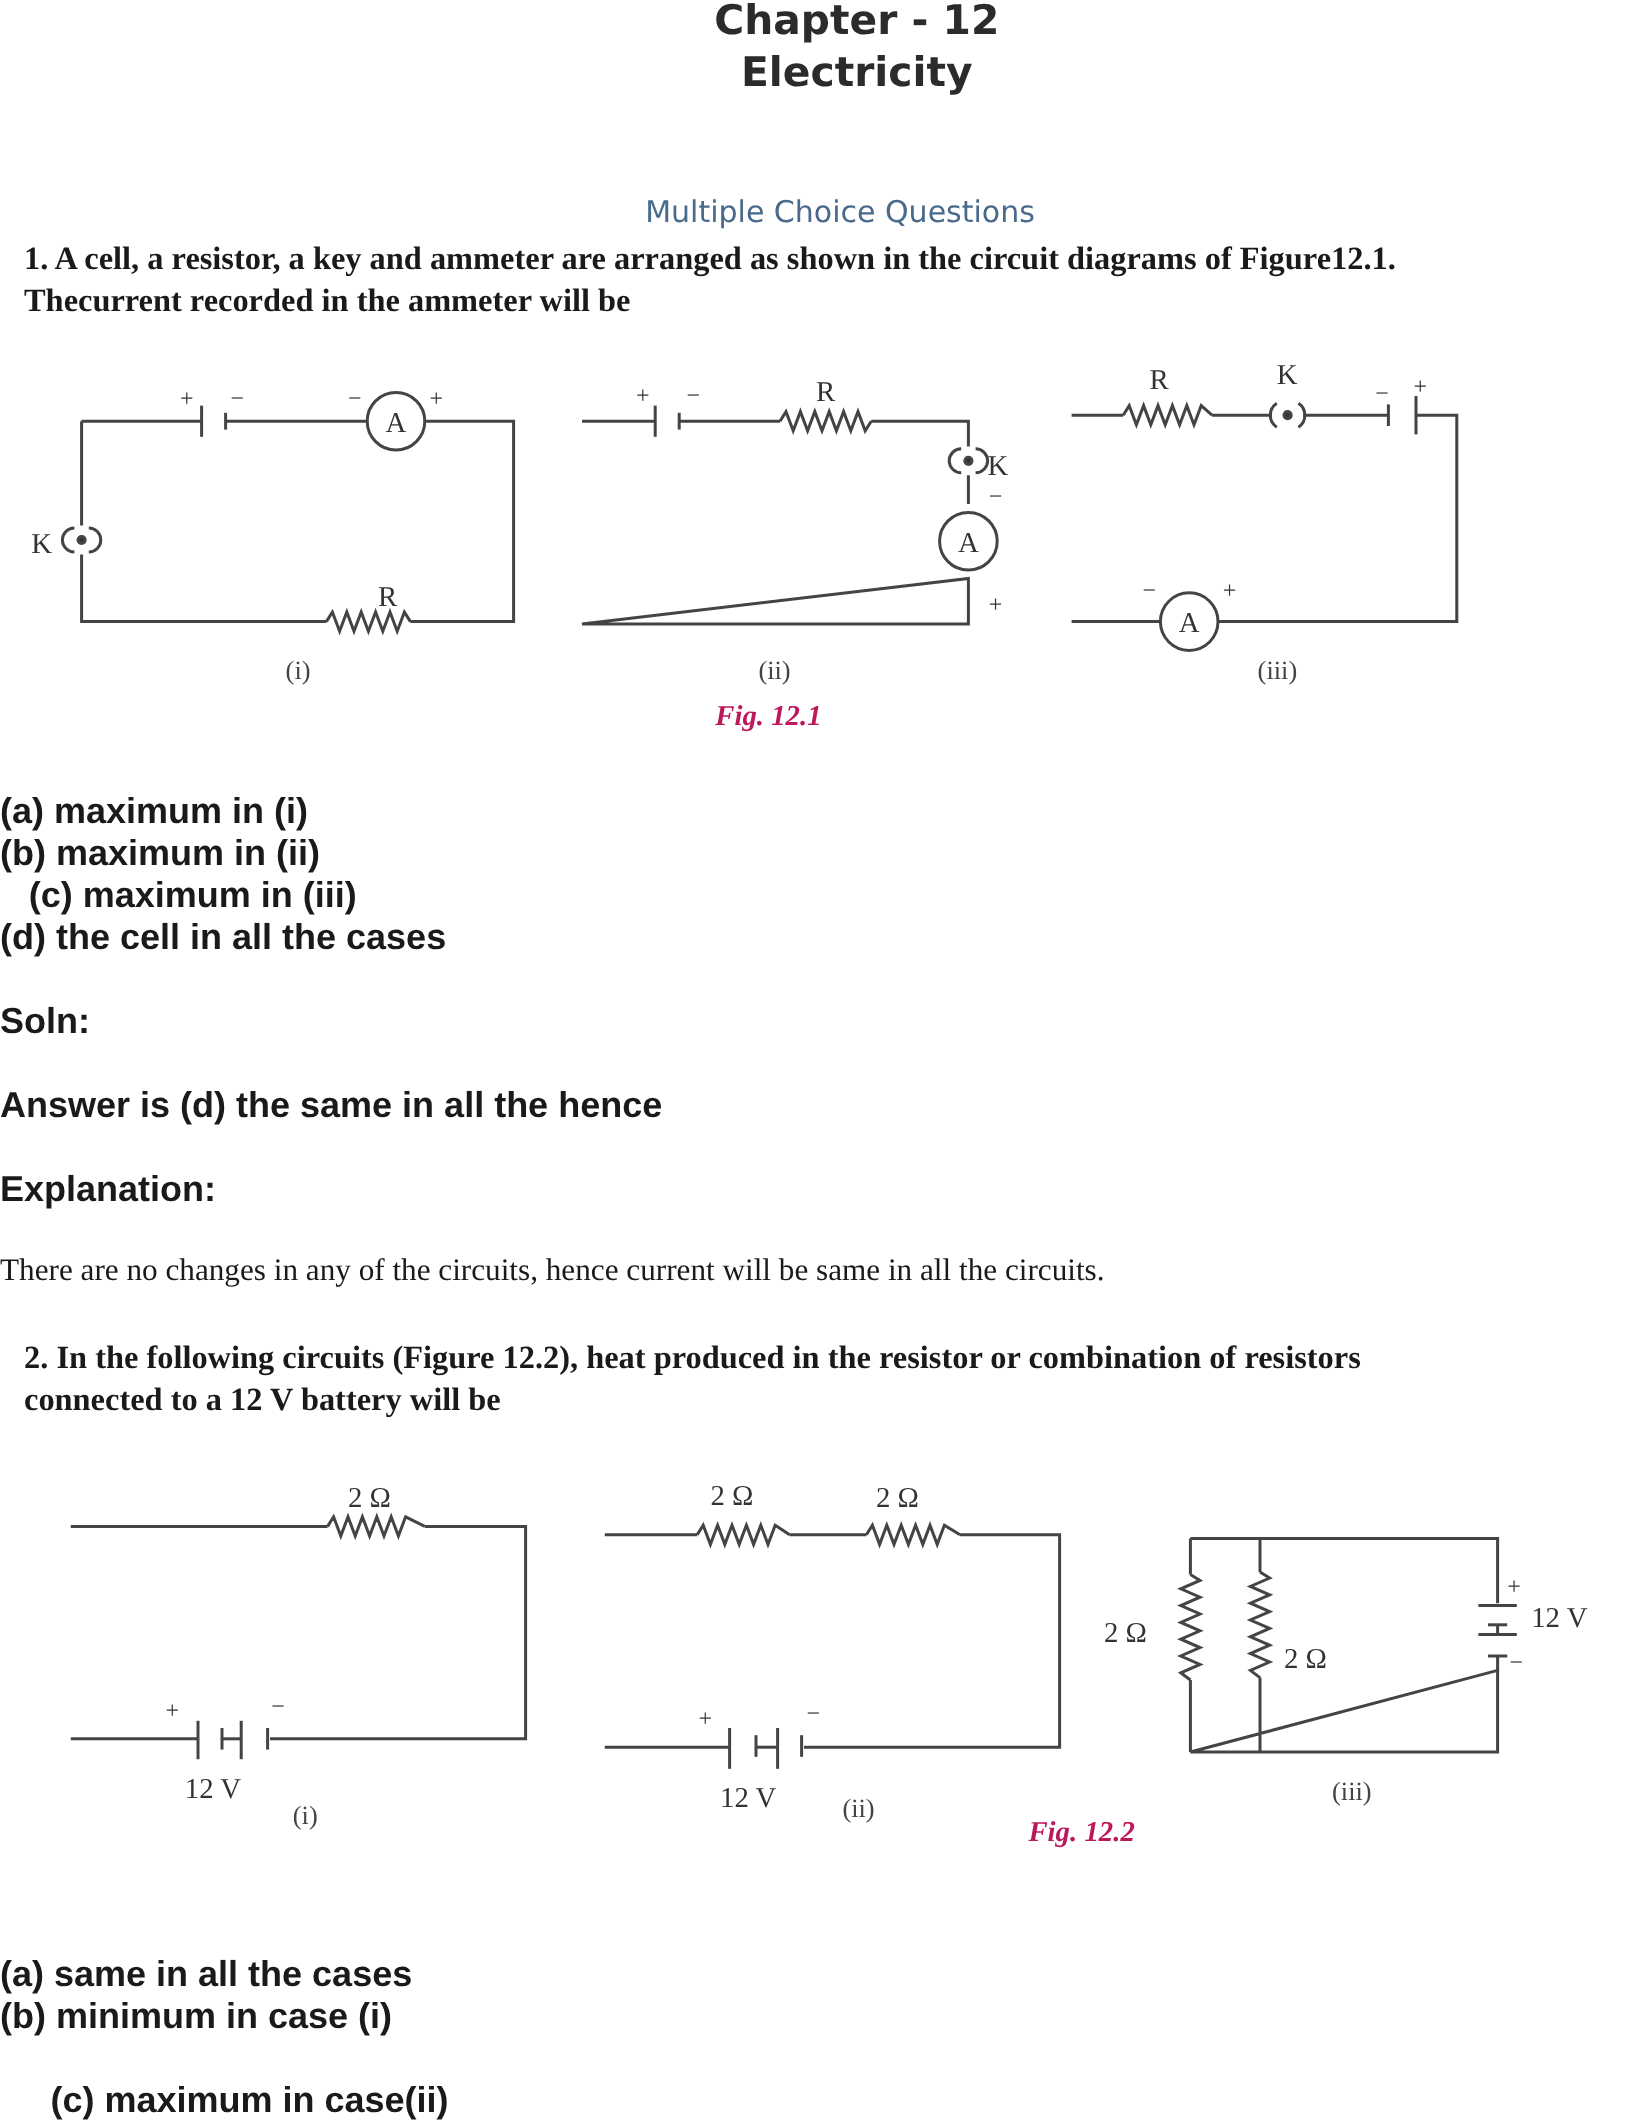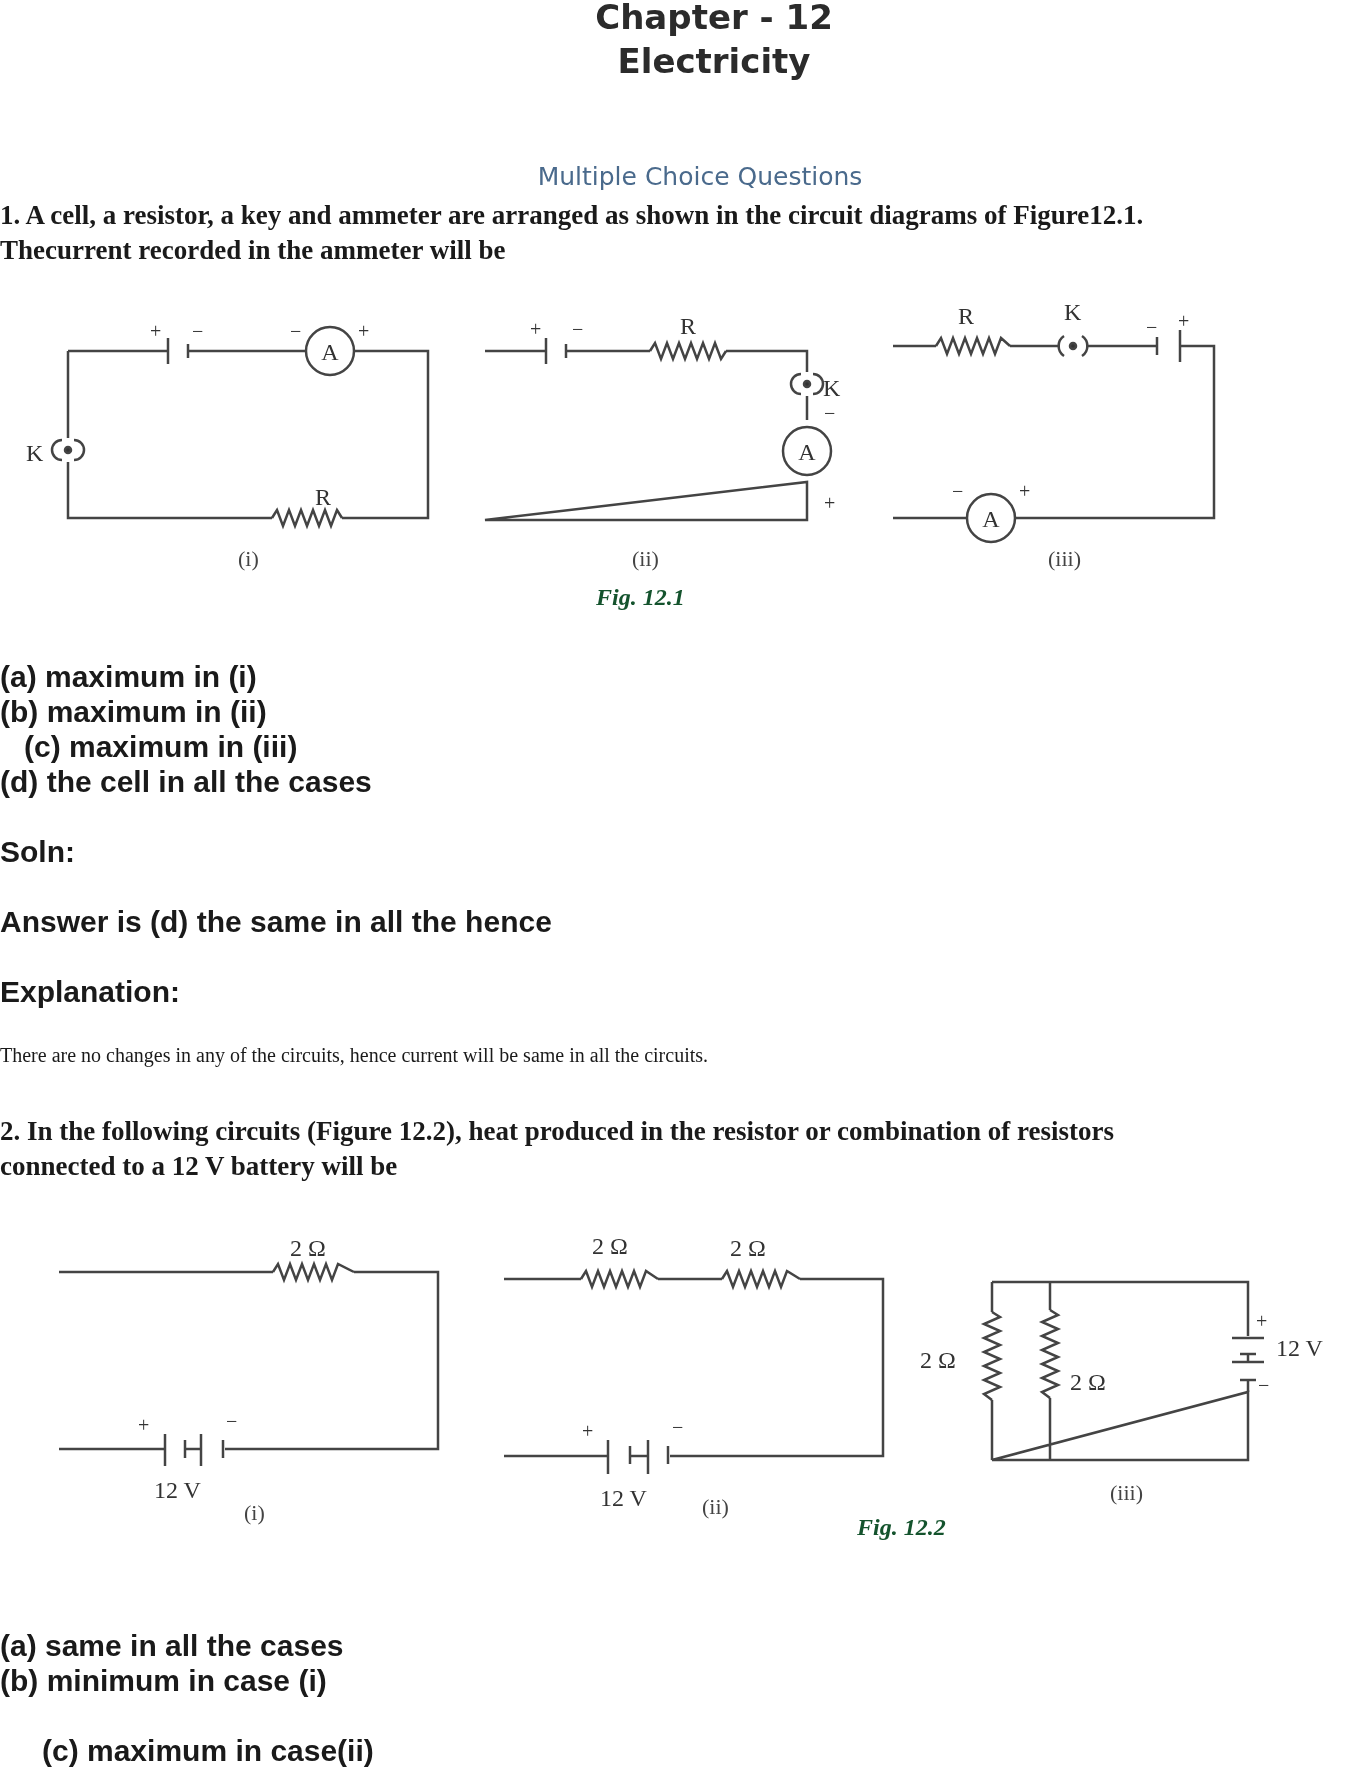--- a/index.html
+++ b/index.html
@@ -6,25 +6,25 @@
   body { width: 1360px; height: 1768px; position: relative; overflow: hidden; color: #1a1a1a; }
   .abs { position: absolute; }
   .title {
     font-family: "DejaVu Sans", sans-serif; font-size: 34px; font-weight: bold;
     color: #2b2b2b; text-align: center; width: 1360px; left: 34px; line-height: 42px;
   }
   .subtitle {
     font-family: "DejaVu Sans", sans-serif; font-size: 25px; color: #4a6a8c;
     text-align: center; width: 1360px; left: 20px;
   }
-  .q { font-family: "Liberation Serif", serif; font-weight: bold; font-size: 27px; line-height: 35px; left: 0; width: 1184px; }
+  .q { font-family: "Liberation Serif", serif; font-weight: bold; font-size: 27px; line-height: 35px; left: 0; width: 1184px; padding-left: 20px; }
   .opt { font-family: Liberation Sans, sans-serif; font-weight: bold; font-size: 30px; line-height: 35px; left: 0; }
-  .plain { font-family: "Liberation Serif", serif; font-size: 20px; left: 0; }
+  .plain { font-family: "Liberation Serif", serif; font-size: 26px; left: 0; }
   svg text { font-family: "Liberation Serif", serif; fill: #333; }
-  .fig-caption { font-family: "Liberation Serif", serif; font-weight: bold; font-style: italic; font-size: 24px; color: #14532d; }
+  .fig-caption { font-family: "Liberation Serif", serif; font-weight: bold; font-style: italic; font-size: 24px; color: #be185d; }
   .sublabel { font-family: "Liberation Serif", serif; font-size: 22px; color: #444; }
 </style>
 </head>
 <body>
 
 <div class="abs title" style="top:-4px;">Chapter - 12</div>
 <div class="abs title" style="top:40px;">Electricity</div>
 <div class="abs subtitle" style="top:162px;">Multiple Choice Questions</div>
 
 <div class="abs q" style="top:198px;">1. A cell, a resistor, a key and ammeter are arranged as shown in the circuit diagrams of Figure12.1. The</div>

